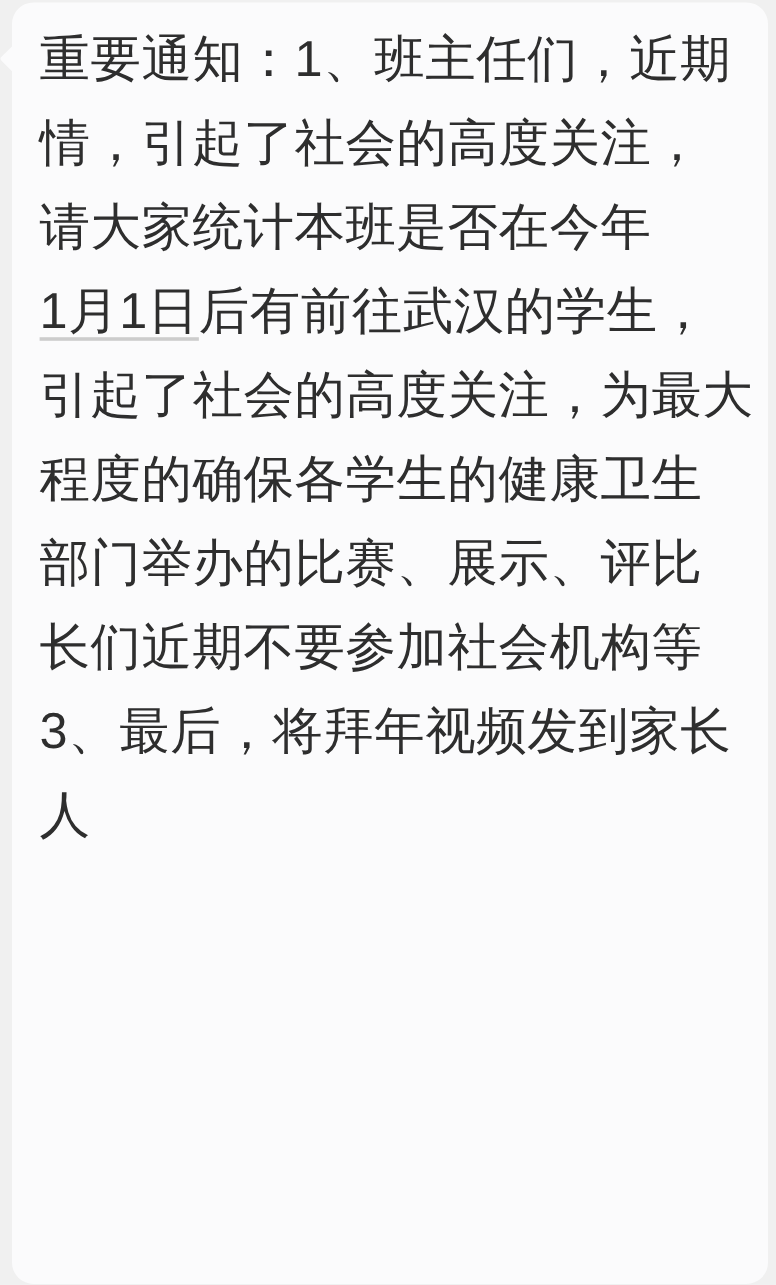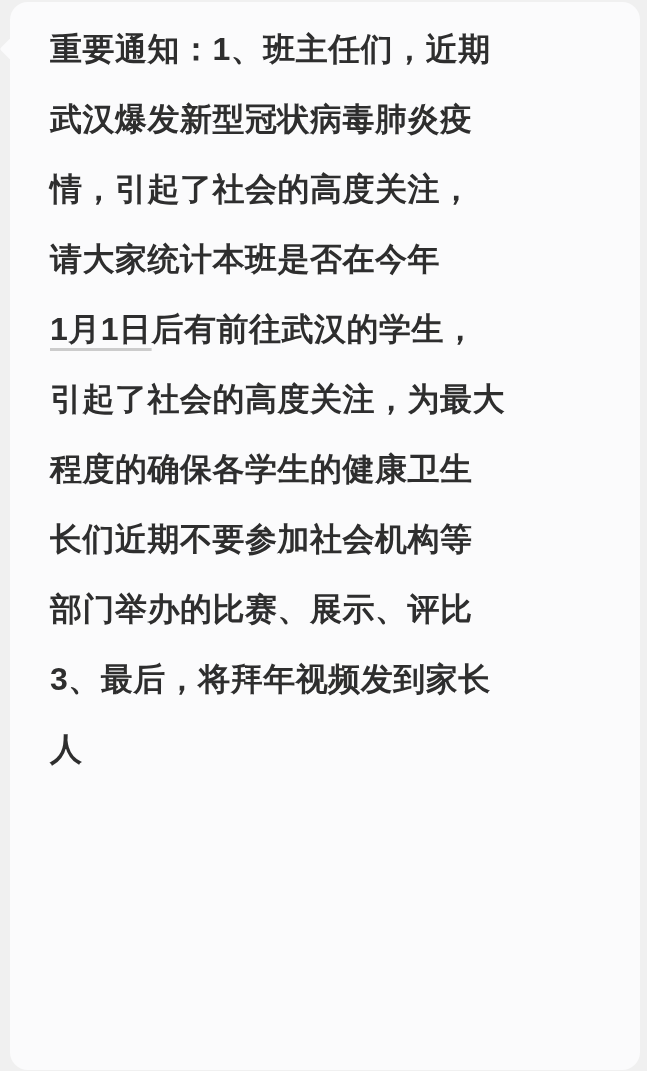--- a/index.html
+++ b/index.html
@@ -32,28 +32,27 @@
     left: 3px;
     top: 41px;
     width: 16px;
     height: 16px;
     background: var(--bubble-background);
     transform: rotate(45deg);
     border-radius: 2px;
   }
   .message-text-block {
     position: absolute;
-    left: 40px;
+    left: 23px;
     top: 12px;
     right: 24px;
     color: var(--text-color);
-    font-size: 32px;
+    font-size: 42px;
     line-height: 70px;
     letter-spacing: 0.5px;
-    font-weight: bold;
   }
   .line {
     white-space: nowrap;
   }
   .date-link {
     color: var(--text-color);
     text-decoration: underline;
     text-decoration-color: var(--link-underline-color);
     text-decoration-thickness: 3px;
     text-underline-offset: 8px;
@@ -61,26 +60,25 @@
   }
 </style>
 </head>
 <body style="--page-background: #f0f0f0; --bubble-background: #fbfbfc; --text-color: #2e2e2e; --link-underline-color: #cccccc;">
 
 <div class="bubble-tail"></div>
 
 <div class="bubble">
   <div class="message-text-block">
     <div class="line">重要通知：1、班主任们，近期</div>
-    <div class="line">武汉爆发新型冠状病毒肺炎疫</div>
     <div class="line">情，引起了社会的高度关注，</div>
     <div class="line">请大家统计本班是否在今年</div>
     <div class="line">
       <span></span><span class="date-link">1月1日</span><span>后有前往武汉的学生，</span>
     </div>
     <div class="line">引起了社会的高度关注，为最大</div>
     <div class="line">程度的确保各学生的健康卫生</div>
+    <div class="line">部门举办的比赛、展示、评比</div>
     <div class="line">长们近期不要参加社会机构等</div>
-    <div class="line">部门举办的比赛、展示、评比</div>
     <div class="line">3、最后，将拜年视频发到家长</div>
     <div class="line">人</div>
   </div>
 </div>
 
 </body></html>

